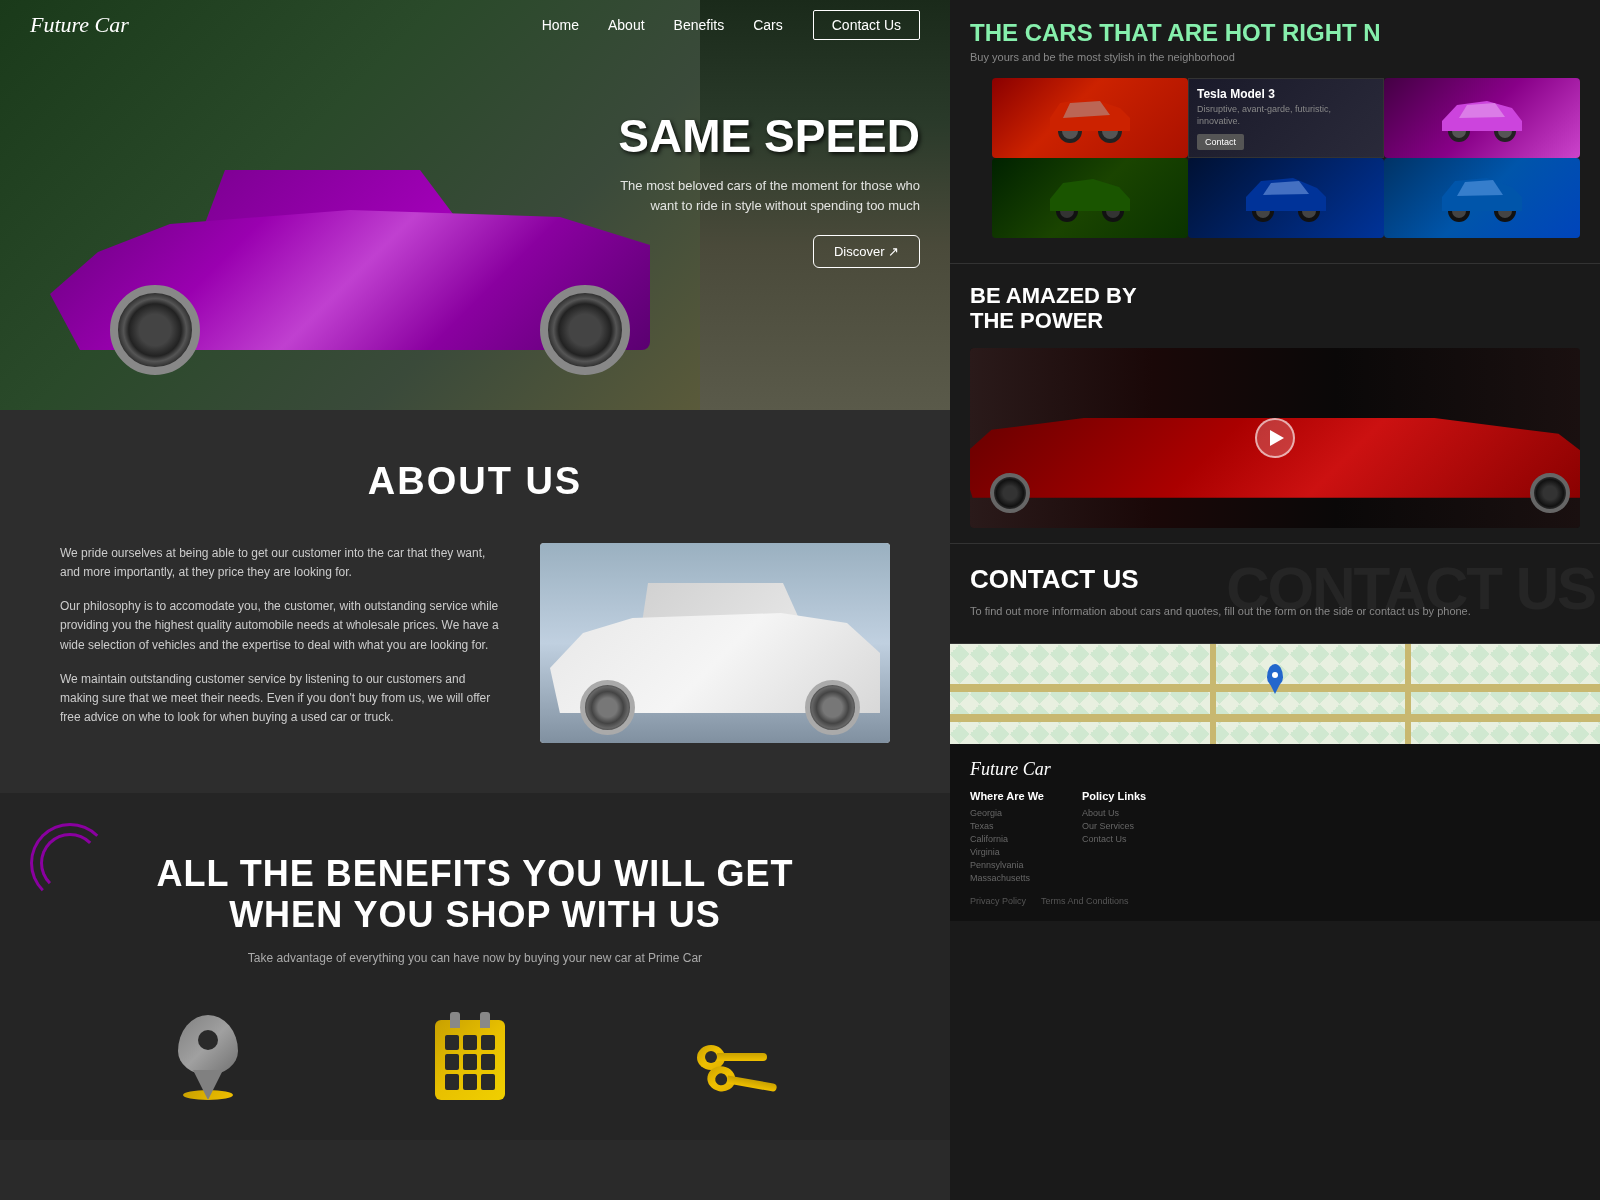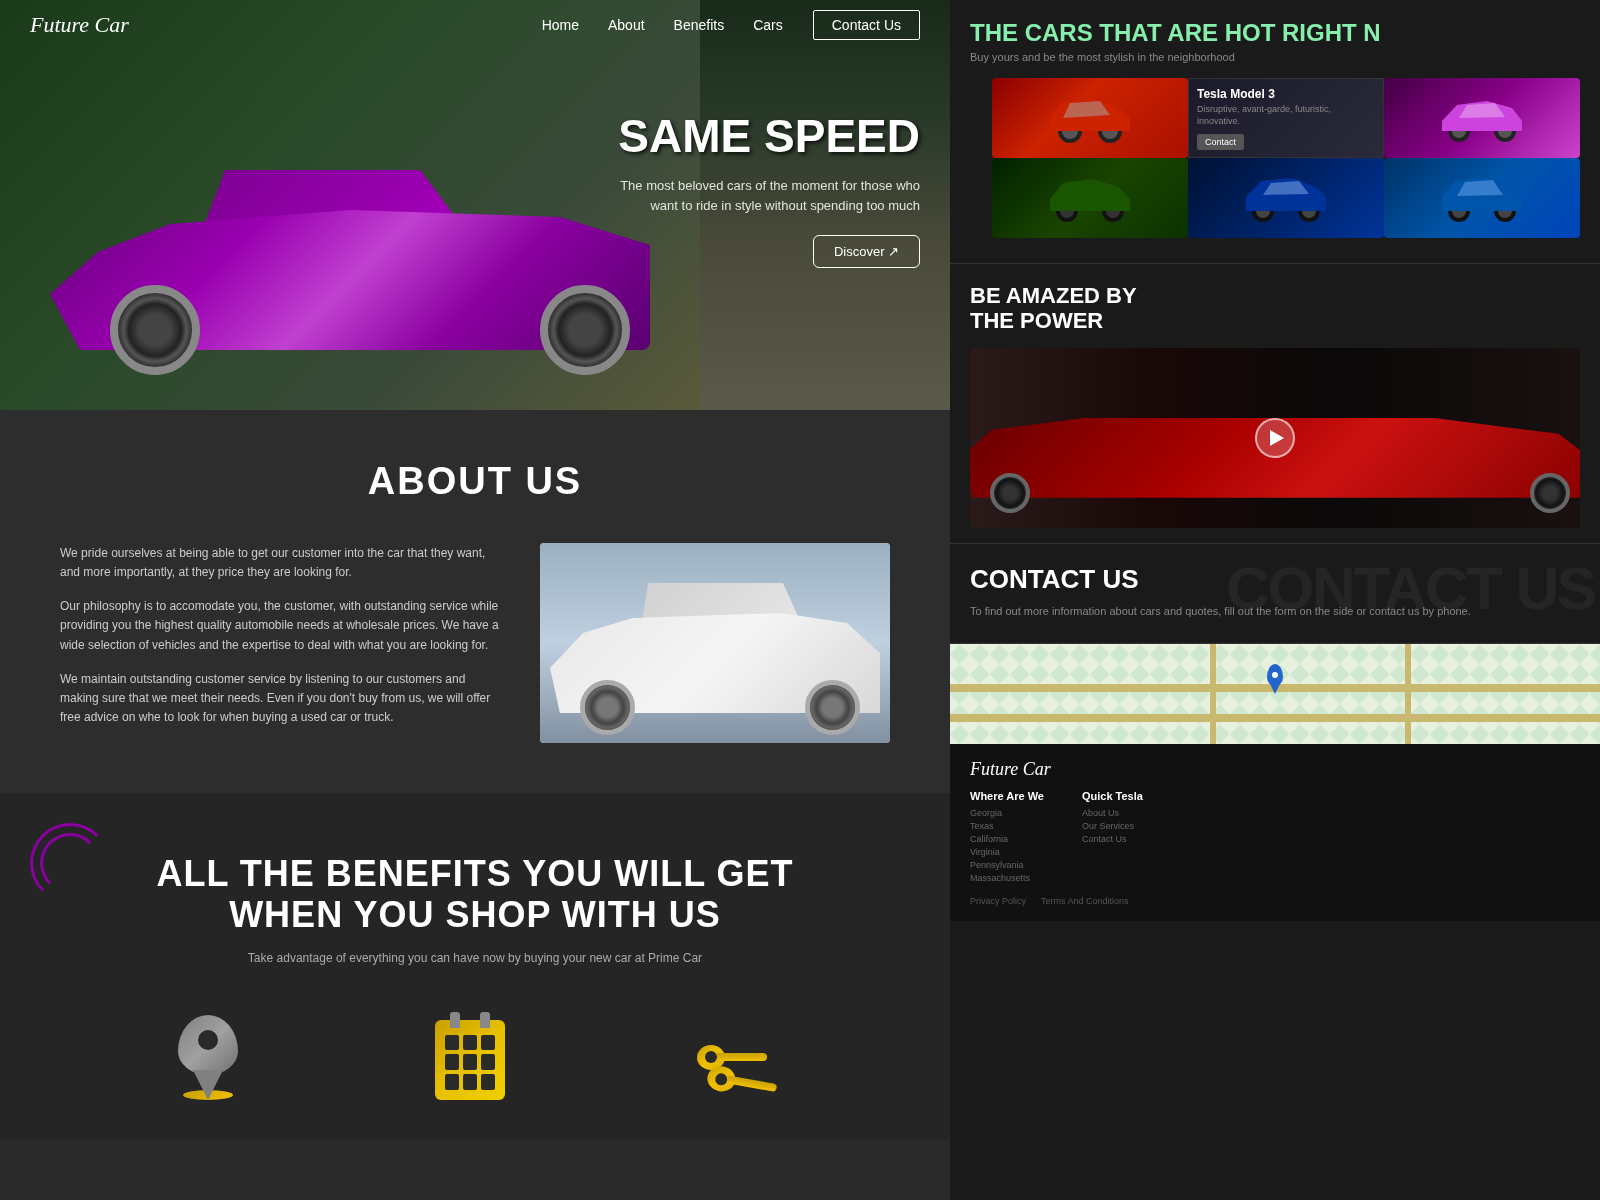--- a/index.html
+++ b/index.html
@@ -935,21 +935,21 @@
       <div>
         <div class="footer-col-title">Where Are We</div>
         <div class="footer-col-item">Georgia</div>
         <div class="footer-col-item">Texas</div>
         <div class="footer-col-item">California</div>
         <div class="footer-col-item">Virginia</div>
         <div class="footer-col-item">Pennsylvania</div>
         <div class="footer-col-item">Massachusetts</div>
       </div>
       <div>
-        <div class="footer-col-title">Quick Tesla</div>
+        <div class="footer-col-title">Policy Links</div>
         <div class="footer-col-item">About Us</div>
         <div class="footer-col-item">Our Services</div>
         <div class="footer-col-item">Contact Us</div>
       </div>
     </div>
     <div class="footer-bottom">
       <a>Privacy Policy</a>
       <a>Terms And Conditions</a>
     </div>
   </div>

